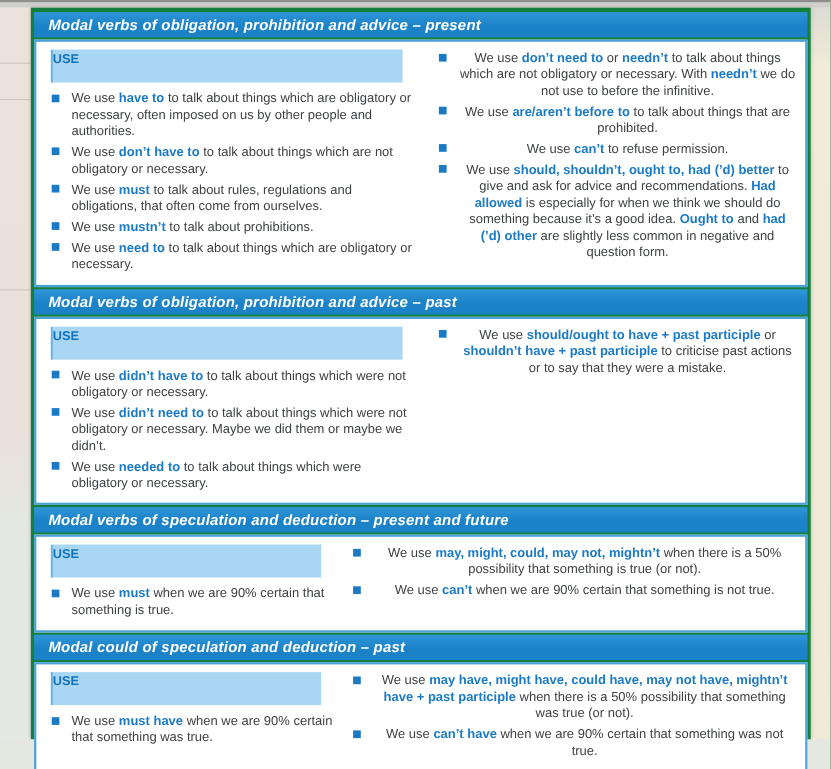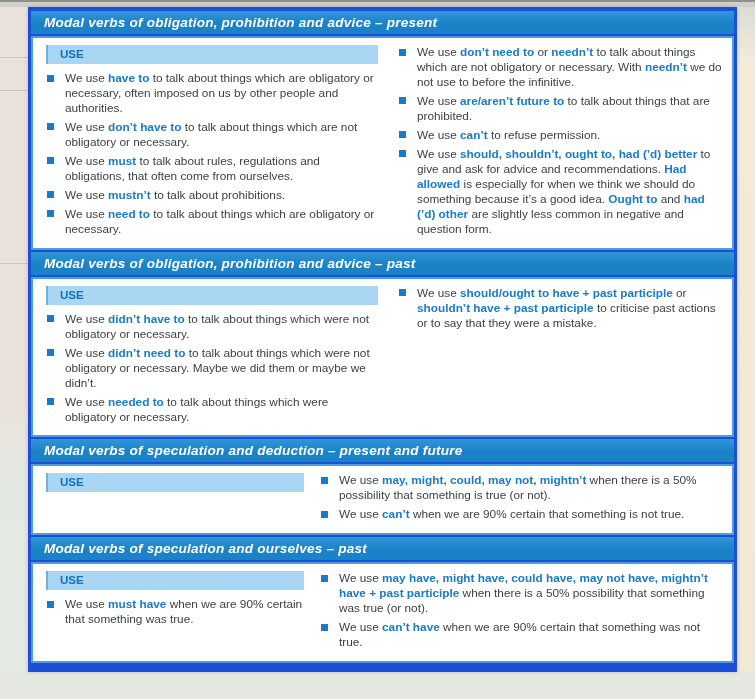--- a/index.html
+++ b/index.html
@@ -13,49 +13,49 @@
   .bg-left{position:absolute;left:0;top:7px;width:28px;height:665px;
     background:linear-gradient(180deg,#ece2dc 0%,#eae1db 58%,#e4e8e2 72%,#e4e9e3 100%);}
   .bg-right{position:absolute;right:0;top:7px;width:18px;height:665px;
     background:linear-gradient(180deg,#dcdcd5 0%,#f1ebd8 8%,#efe9d6 100%);}
   .bg-bottom{position:absolute;left:0;bottom:0;width:755px;height:27px;background:#e5e8e1;}
   .mline{position:absolute;left:0;width:28px;height:1px;background:rgba(110,100,95,.22);}
 
   
   .page{
     position:absolute;left:28px;top:7px;width:709px;height:665px;
-    background:#1d4ed8;box-shadow:0 0 4px rgba(0,0,0,.18);
+    background:#15803d;box-shadow:0 0 4px rgba(0,0,0,.18);
     box-sizing:border-box;padding:2px 3px 0 3px;
   }
 
   .sec-header{
     background:linear-gradient(180deg,var(--header_bar_light,#2f96d7) 0%,var(--header_bar,#1b82c8) 55%);
     color:var(--header_text,#fff);
     height:23px;line-height:23px;
     font-weight:bold;font-style:italic;font-size:13.6px;letter-spacing:.2px;
     padding-left:13px;margin:2px 0;
   }
   .sec-box{
     border:2px solid var(--box_border,#4aa0da);
     background:#fff;
     display:flex;gap:12px;
     padding:6px 8px 7px 8px;
     margin-bottom:2px;
     box-sizing:border-box;
   }
   .sec-box.wide  .col-left{flex:0 0 340px;width:340px;}
   .sec-box.narrow .col-left{flex:0 0 262px;width:262px;}
-  .col-right{flex:1;min-width:0;}
+  .col-right{flex:1;min-width:0;text-align:center;}
 
   .use-bar{
     background:var(--use_bar_bg,#a9d6f2);
     color:var(--use_text,#1173ba);
     font-weight:bold;font-size:11.6px;
-    height:19px;line-height:17px;
-    padding-left:14px;
+    height:30px;line-height:17px;
+    padding-left:2px;
     margin:1px 0 6px 5px;
     box-shadow:inset 2px 0 0 rgba(67,145,200,.55);
   }
   .wide  .use-bar{width:318px;}
   .narrow .use-bar{width:244px;}
 
   ul.blist{
     list-style:none;margin:0;padding:1px 0 0 5px;
     font-size:11.8px;line-height:1.27;color:var(--body_text,#3e4144);
   }
@@ -89,21 +89,21 @@
           <li>We use <b class="hl">have to</b> to talk about things which are obligatory or necessary, often imposed on us by other people and authorities.</li>
           <li>We use <b class="hl">don’t have to</b> to talk about things which are not obligatory or necessary.</li>
           <li>We use <b class="hl">must</b> to talk about rules, regulations and obligations, that often come from ourselves.</li>
           <li>We use <b class="hl">mustn’t</b> to talk about prohibitions.</li>
           <li>We use <b class="hl">need to</b> to talk about things which are obligatory or necessary.</li>
         </ul>
     </div>
     <div class="col-right">
       <ul class="blist">
           <li>We use <b class="hl">don’t need to</b> or <b class="hl">needn’t</b> to talk about things which are not obligatory or necessary. With <b class="hl">needn’t</b> we do not use to before the infinitive.</li>
-          <li>We use <b class="hl">are/aren’t future to</b> to talk about things that are prohibited.</li>
+          <li>We use <b class="hl">are/aren’t before to</b> to talk about things that are prohibited.</li>
           <li>We use <b class="hl">can’t</b> to refuse permission.</li>
           <li>We use <b class="hl">should, shouldn’t, ought to, had (’d) better</b> to give and ask for advice and recommendations. <b class="hl">Had allowed</b> is especially for when we think we should do something because it’s a good idea. <b class="hl">Ought to</b> and <b class="hl">had (’d) other</b> are slightly less common in negative and question form.</li>
         </ul>
     </div>
   </div>
 
   <div class="sec-header">
     <span>Modal verbs of obligation, prohibition and advice – past</span>
   </div>
   <div class="sec-box wide">
@@ -121,31 +121,34 @@
         </ul>
     </div>
   </div>
 
   <div class="sec-header">
     <span>Modal verbs of speculation and deduction – present and future</span>
   </div>
   <div class="sec-box narrow">
     <div class="col-left">
       <div class="use-bar">USE</div>
+      <ul class="blist">
+          <li>We use <b class="hl">must</b> when we are 90% certain that something is true.</li>
+        </ul>
     </div>
     <div class="col-right">
       <ul class="blist">
           <li>We use <b class="hl">may, might, could, may not, mightn’t</b> when there is a 50% possibility that something is true (or not).</li>
           <li>We use <b class="hl">can’t</b> when we are 90% certain that something is not true.</li>
         </ul>
     </div>
   </div>
 
   <div class="sec-header">
-    <span>Modal verbs of speculation and ourselves – past</span>
+    <span>Modal could of speculation and deduction – past</span>
   </div>
   <div class="sec-box narrow">
     <div class="col-left">
       <div class="use-bar">USE</div>
       <ul class="blist">
           <li>We use <b class="hl">must have</b> when we are 90% certain that something was true.</li>
         </ul>
     </div>
     <div class="col-right">
       <ul class="blist">

